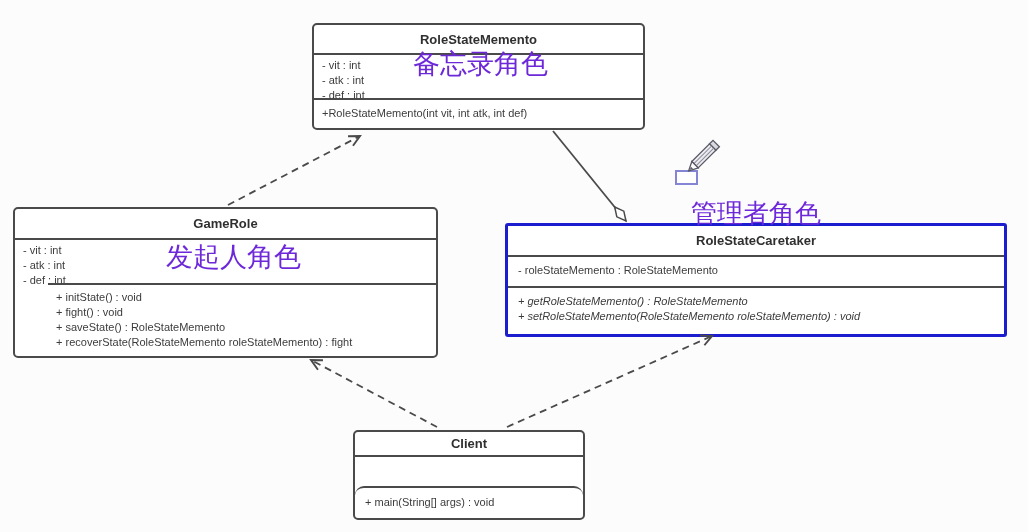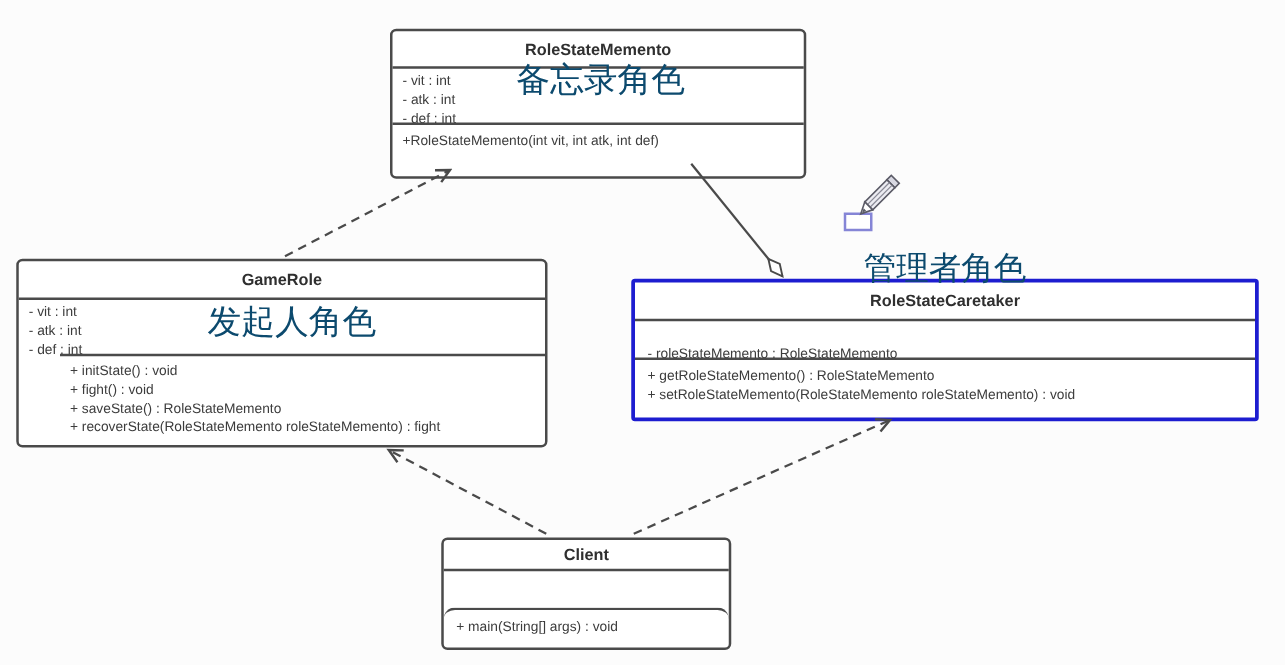--- a/index.html
+++ b/index.html
@@ -29,50 +29,50 @@
   }
   .uml-class .section{
     border-top:2px solid #4a4a4a;
     box-sizing:border-box;
     padding:3px 0 0 8px;
     font-size:11px;line-height:15px;
   }
   .member{white-space:nowrap;}
 
   
-  #cls-memento{left:312px;top:23px;width:333px;height:120px;}
+  #cls-memento{left:312px;top:23px;width:333px;height:107px;}
   #cls-memento .title{height:28px;}
   #cls-memento .attrs{height:45px;}
   #cls-memento .methods{height:30px;padding-top:6px;}
 
   
   #cls-gamerole{left:13px;top:207px;width:425px;height:151px;}
   #cls-gamerole .title{height:29px;}
   #cls-gamerole .attrs{height:45px;}
   #cls-gamerole .methods{height:73px;padding-top:5px;margin-left:33px;}
 
   
   #cls-caretaker{left:505px;top:223px;width:502px;height:114px;border:3px solid #1d1dd0;border-radius:3px;}
   #cls-caretaker .title{height:29px;}
-  #cls-caretaker .attrs{height:31px;padding-top:19px;padding-left:10px;}
-  #cls-caretaker .methods{height:48px;padding-top:6px;padding-left:10px;}
+  #cls-caretaker .attrs{height:31px;padding-top:6px;padding-left:10px;}
+  #cls-caretaker .methods{height:48px;padding-top:6px;padding-left:10px;font-style:italic;}
 
   
   #cls-client{left:353px;top:430px;width:232px;height:90px;}
   #cls-client .title{height:23px;}
   #cls-client .attrs{height:31px;}
   #cls-client .methods{height:18px;padding-top:7px;padding-left:10px;border-radius:10px;}
 
   
   .annotation{
     position:absolute;z-index:5;
-    color:#0c4a6e;
+    color:#6d28d9;
     font-size:27px;line-height:28px;
     white-space:nowrap;
-    font-family:Liberation Sans, sans-serif;
+    font-family:Liberation Serif, serif;
   }
   #ann-memento{left:413px;top:50px;}
   #ann-gamerole{left:166px;top:243px;}
   #ann-caretaker{left:691px;top:200px;font-size:26px;}
 
   
   #connectors{position:absolute;left:0;top:0;z-index:4;pointer-events:none;}
 
   
   #pencil-cursor{position:absolute;left:668px;top:136px;z-index:6;pointer-events:none;}

